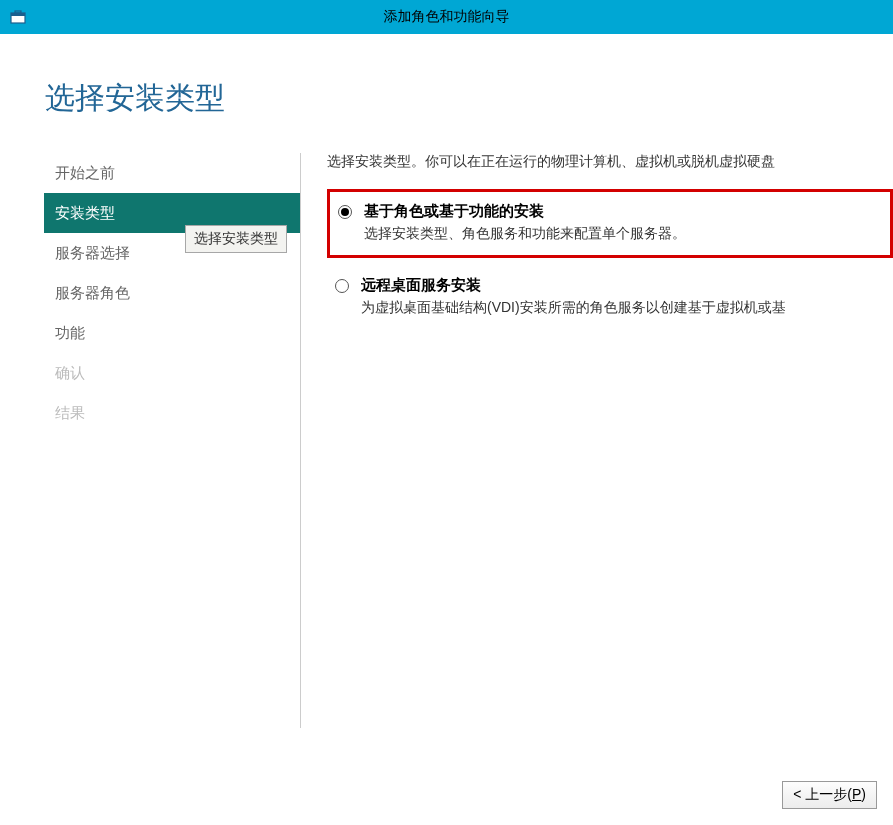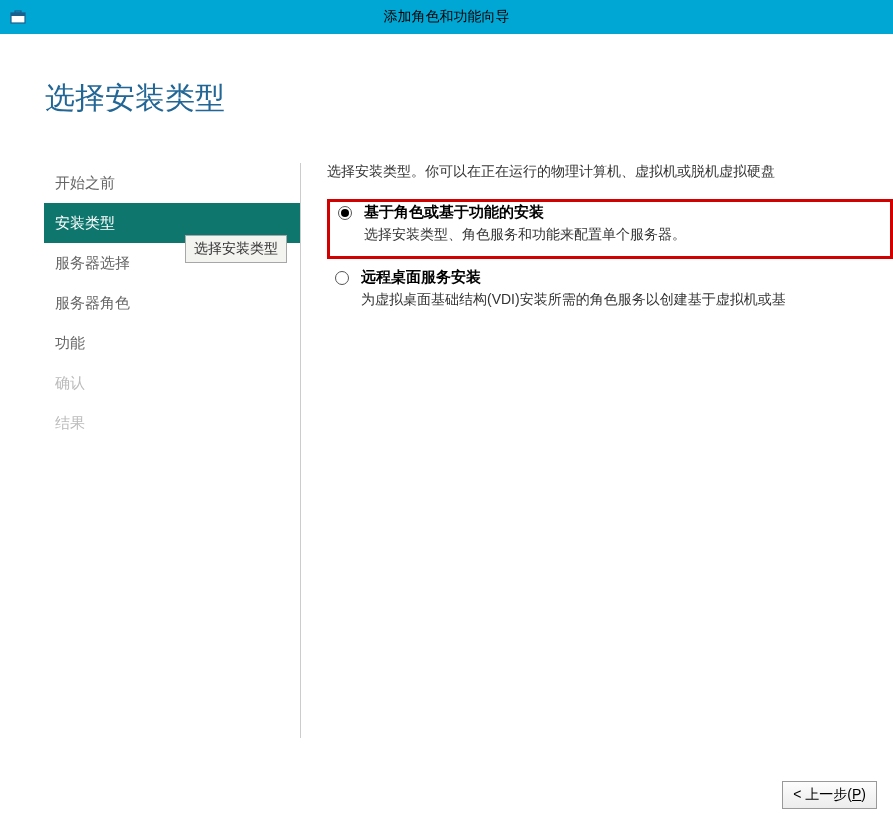--- a/index.html
+++ b/index.html
@@ -37,21 +37,21 @@
       position: relative;
     }
     .page-title {
       color: #226696;
       font-size: 30px;
       font-weight: 300;
       padding: 44px 0 0 45px;
     }
     .content {
       display: flex;
-      margin-top: 44px;
+      margin-top: 34px;
     }
     .sidebar {
       width: 300px;
       position: relative;
       padding-left: 45px;
     }
     .sidebar-item {
       height: 40px;
       line-height: 40px;
       font-size: 15px;
@@ -93,21 +93,21 @@
     }
     .intro-text {
       font-size: 14px;
       color: #333;
       margin-bottom: 18px;
       white-space: nowrap;
     }
     .option {
       display: flex;
       align-items: flex-start;
-      padding: 1px 8px 12px 8px;
+      padding: 10px 8px 12px 8px;
       margin-bottom: 8px;
     }
     .option.highlighted {
       border: 3px solid #d30000;
     }
     .option-radio {
       width: 14px;
       height: 14px;
       border: 1px solid #555;
       border-radius: 50%;

